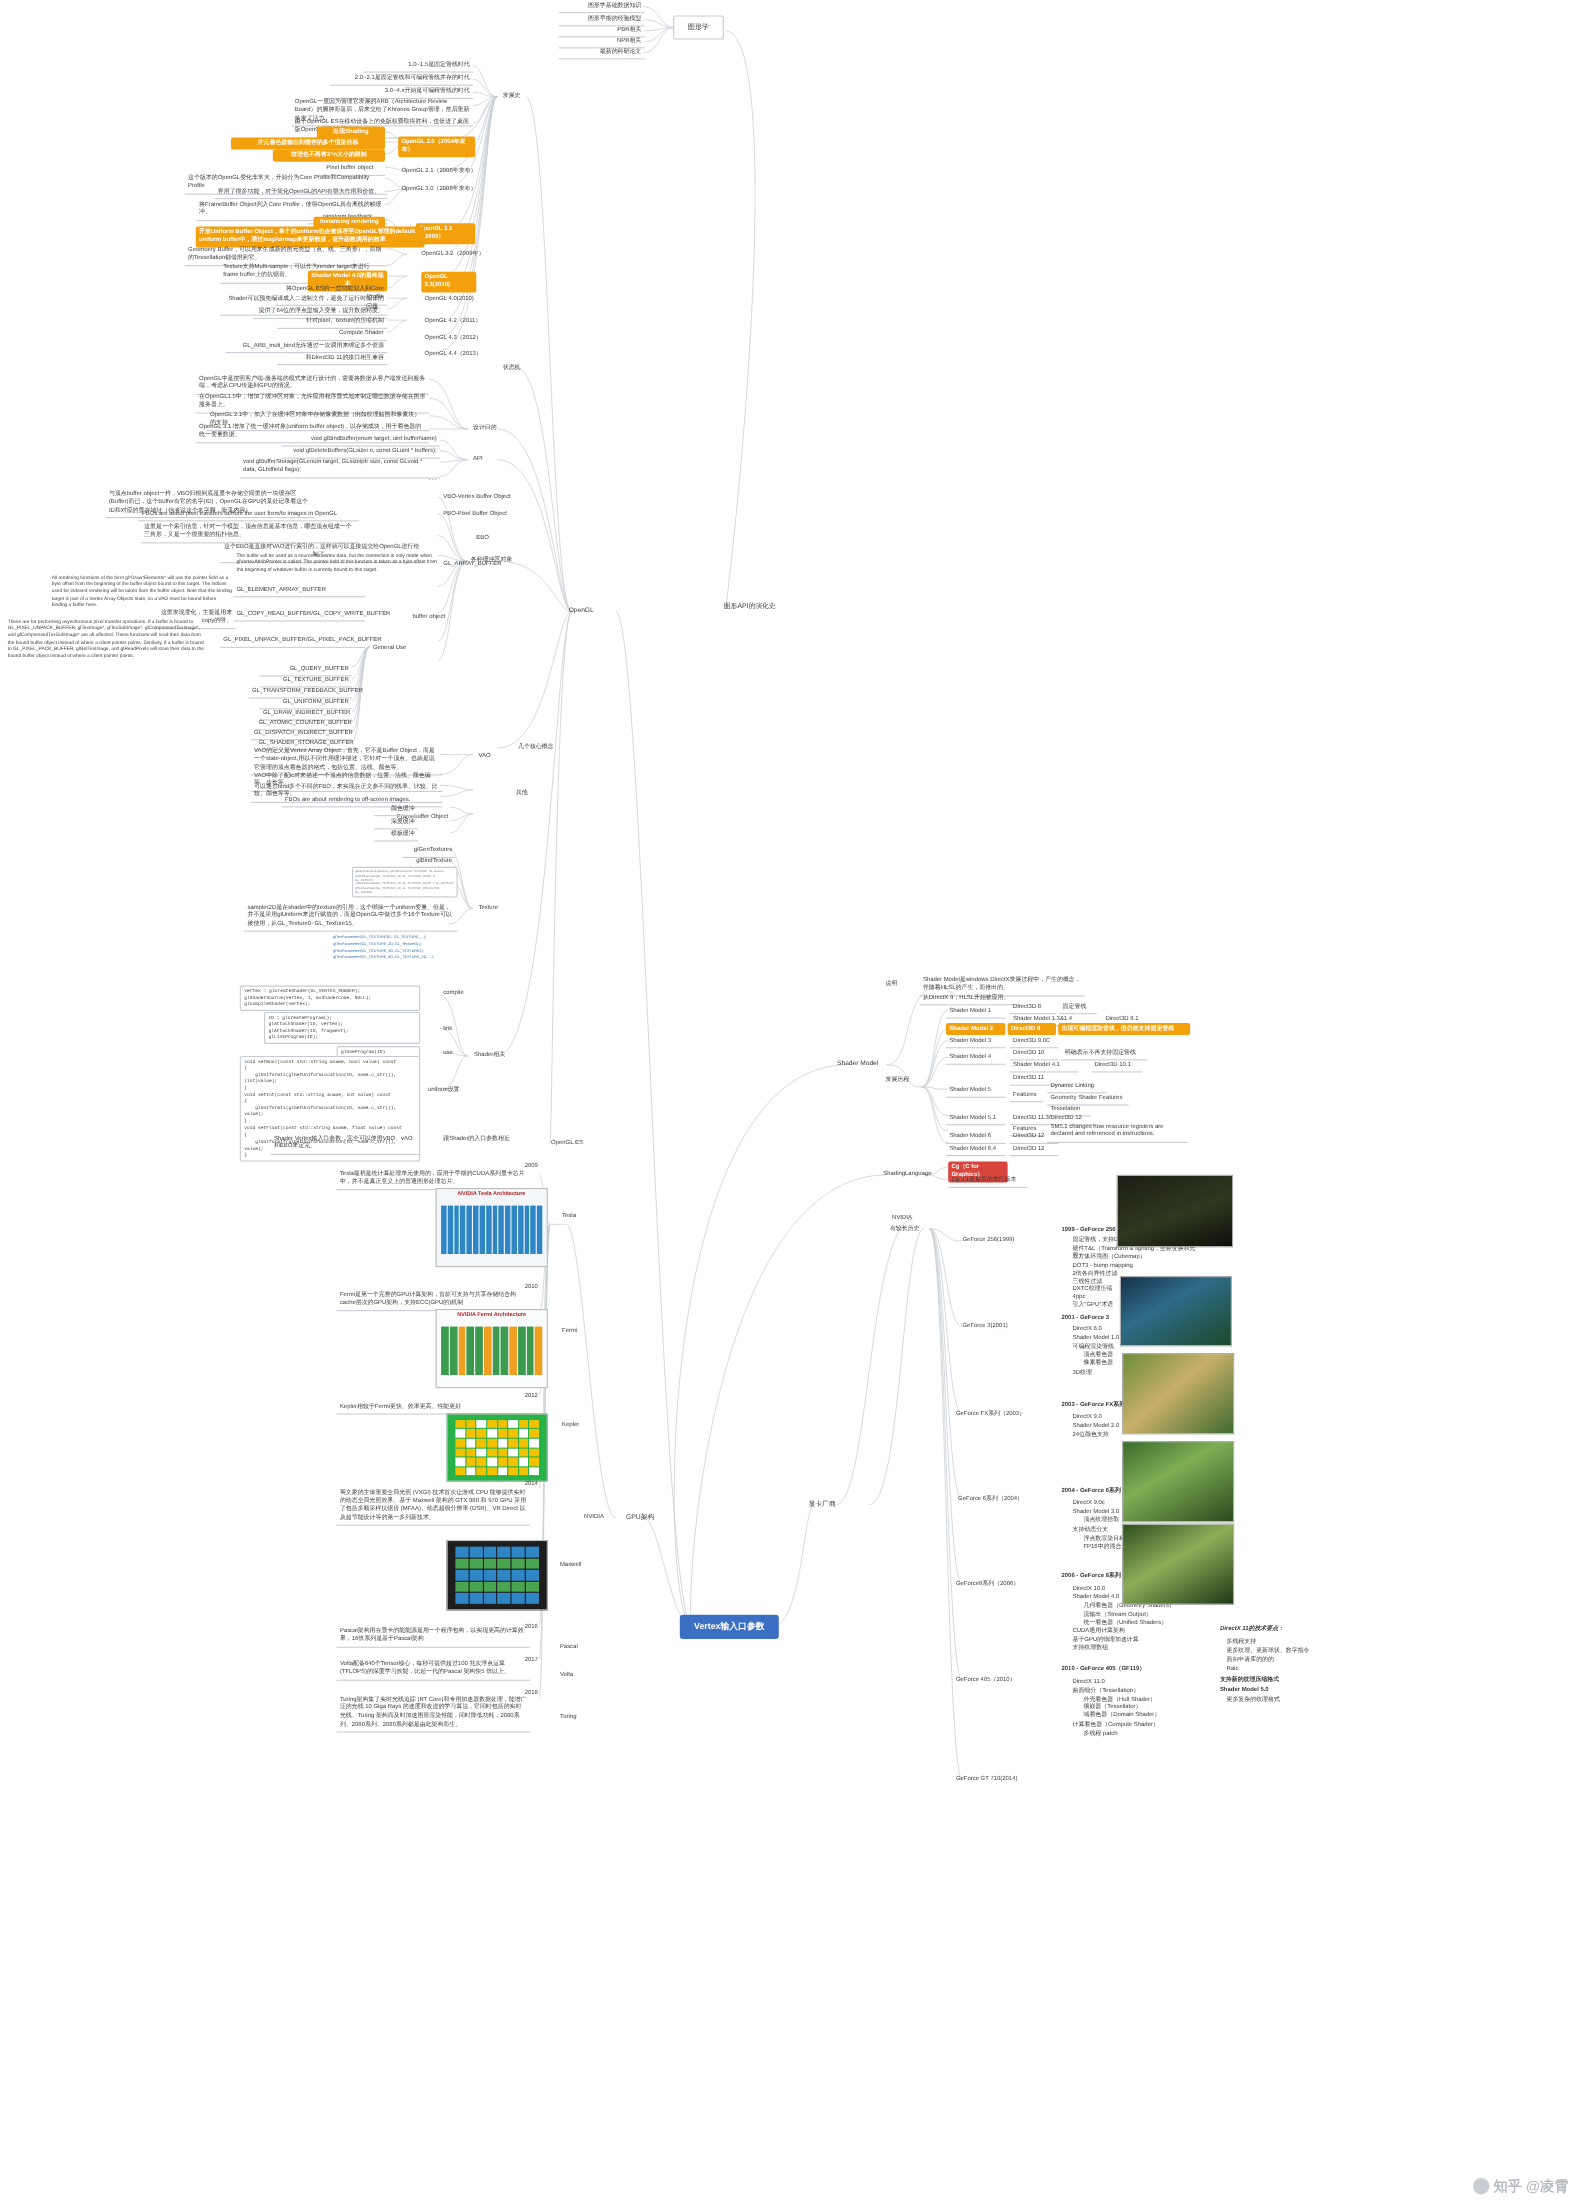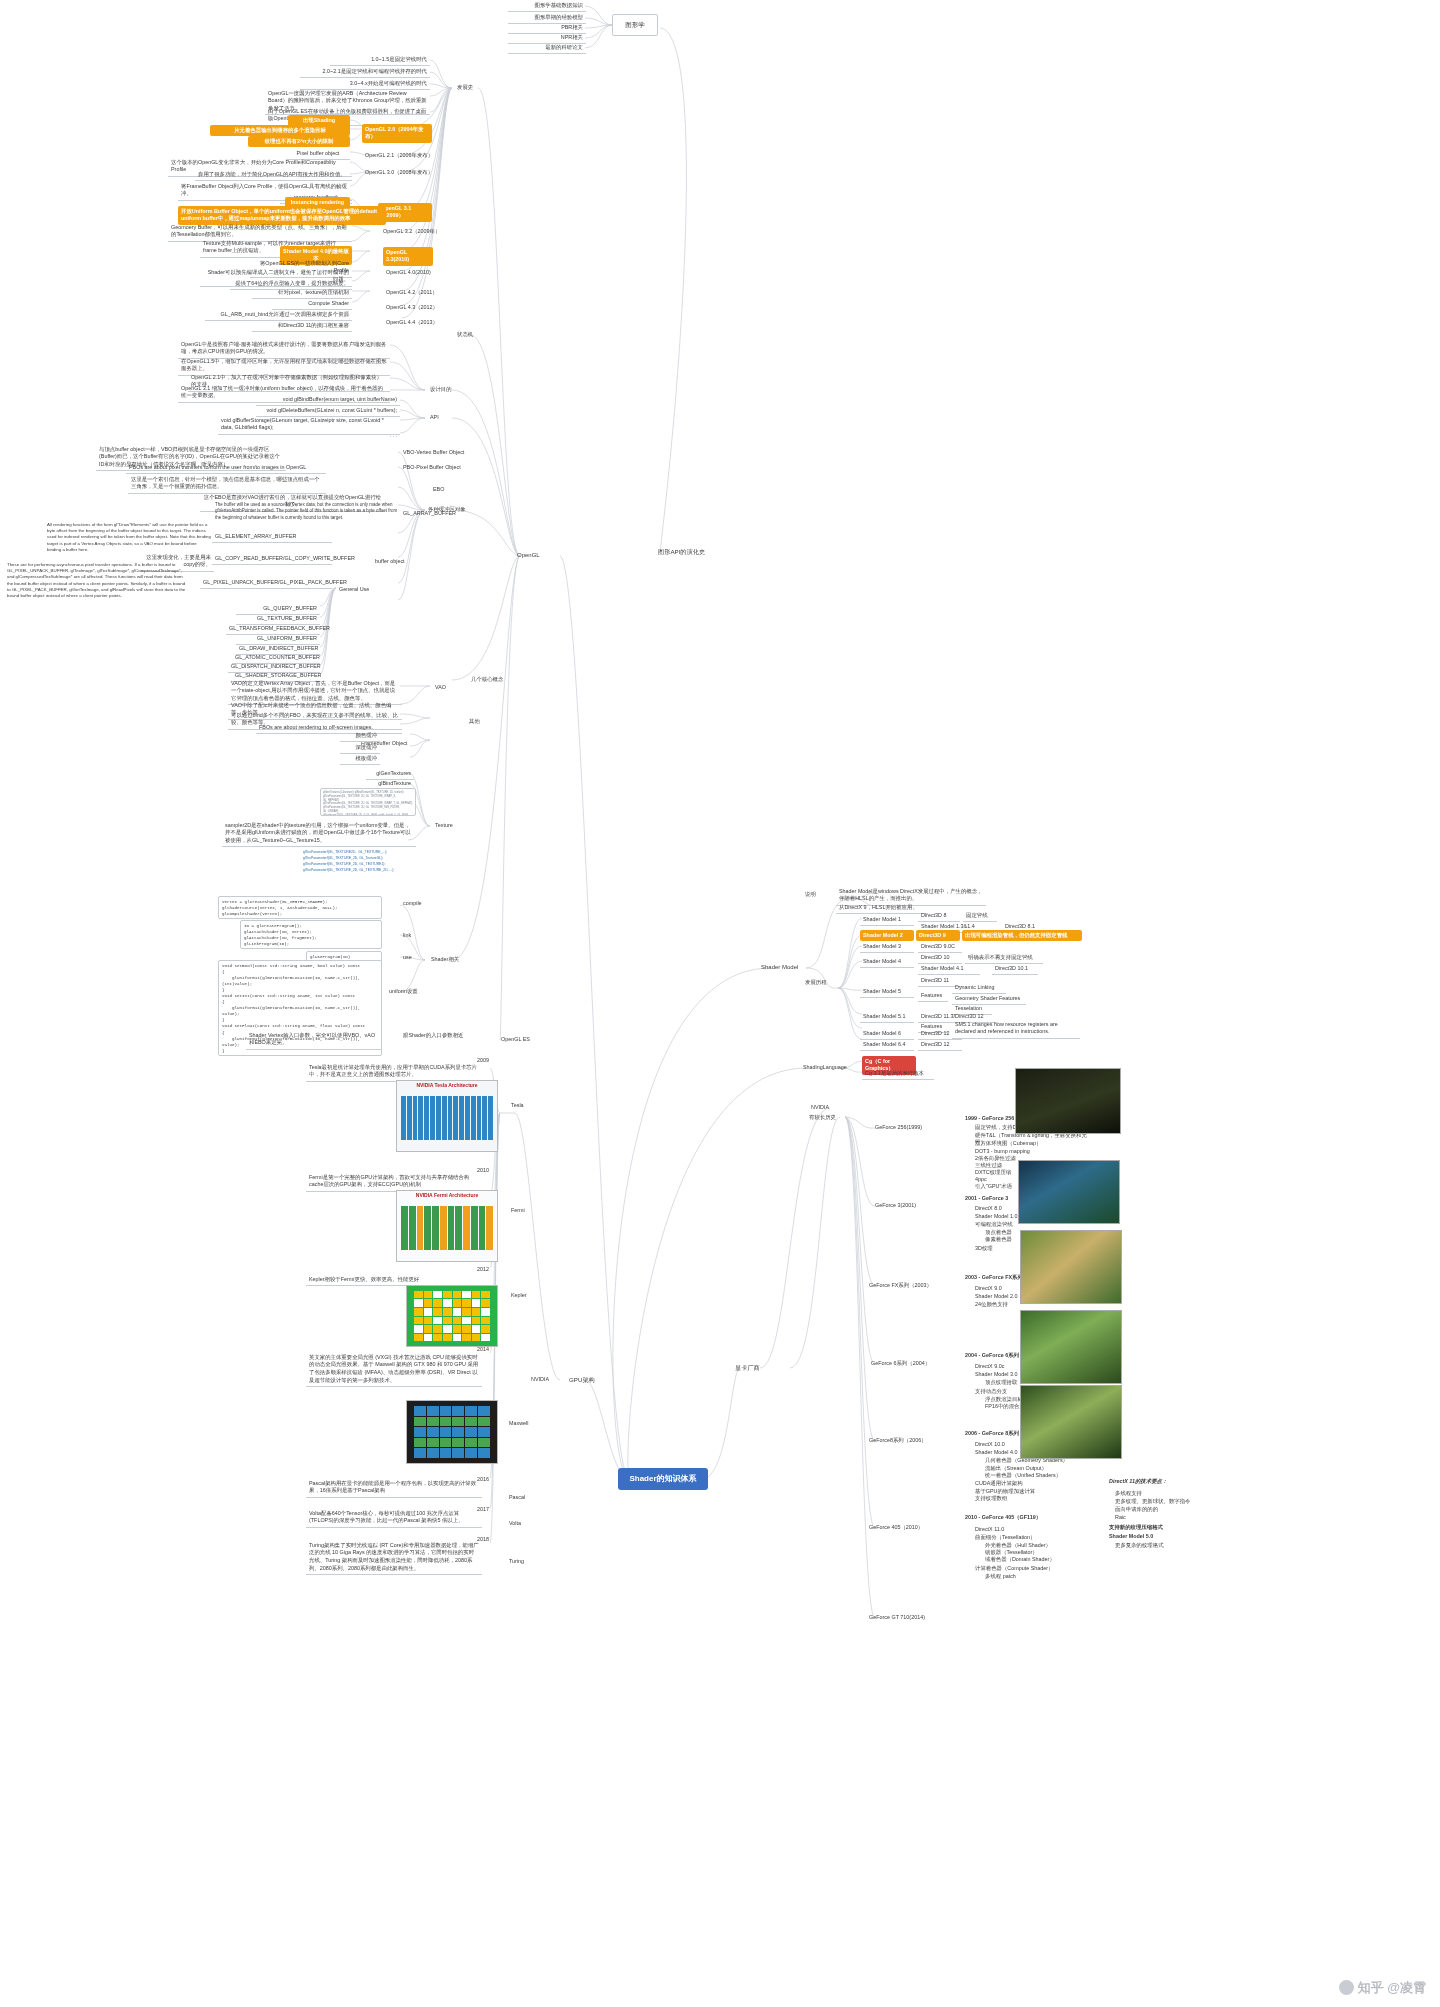--- a/index.html
+++ b/index.html
@@ -168,21 +168,21 @@
       <path d="M500,1113 C495,1113 495,1070 490,1068"></path>
       <path d="M500,1113 C495,1113 495,1195 490,1193"></path>
       <path d="M500,1113 C495,1113 495,1270 490,1268"></path>
       <path d="M500,1113 C495,1113 495,1355 490,1353"></path>
       <path d="M500,1113 C495,1113 495,1480 490,1478"></path>
       <path d="M500,1113 C495,1113 495,1510 490,1508"></path>
       <path d="M500,1113 C495,1113 495,1545 490,1543"></path>
     </g>
   </svg>
 
-  <div class="node root" style="left:618px;top:1468px;width:90px;">Shader的知识体系</div>
+  <div class="node root" style="left:618px;top:1468px;width:90px;">Vertex输入口参数</div>
 
   <div class="node box" style="left:612px;top:14px;width:46px;text-align:center;font-size:6.5px;padding-top:5px;height:22px;">图形学</div>
   <div class="node ul" style="left:508px;top:0px;width:78px;text-align:right;">图形学基础数据知识</div>
   <div class="node ul" style="left:508px;top:12px;width:78px;text-align:right;">图形早期的经验模型</div>
   <div class="node ul" style="left:508px;top:22px;width:78px;text-align:right;">PBR相关</div>
   <div class="node ul" style="left:508px;top:32px;width:78px;text-align:right;">NPR相关</div>
   <div class="node ul" style="left:508px;top:42px;width:78px;text-align:right;">最新的科研论文</div>
 
   <div class="node" style="left:655px;top:546px;width:60px;font-size:6.2px;">图形API的演化史</div>
 

